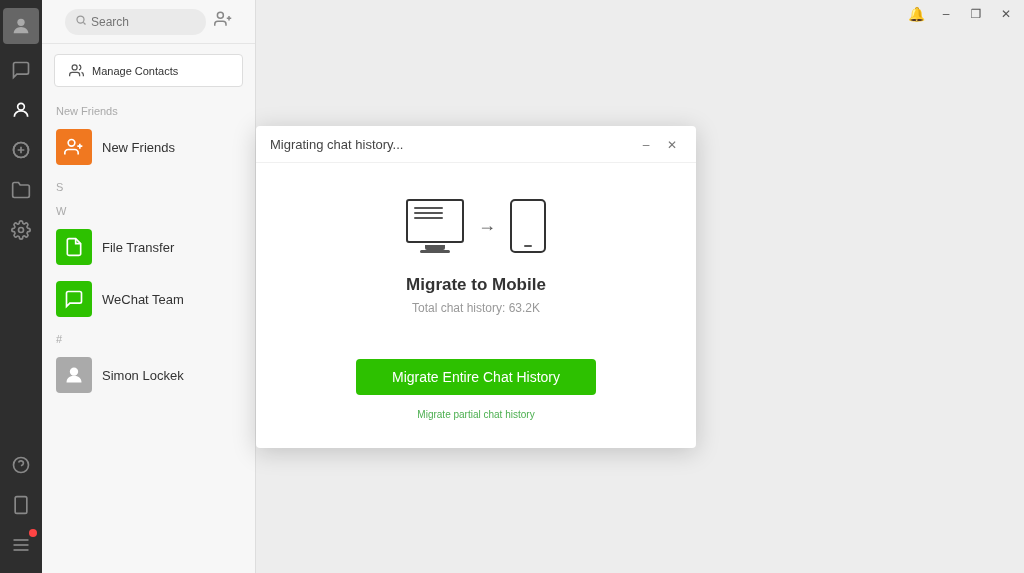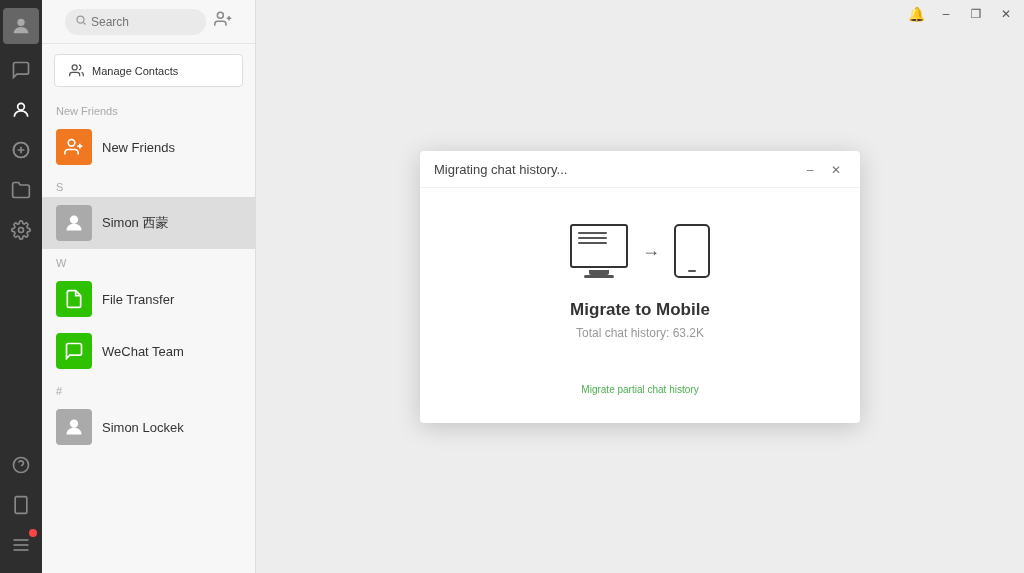--- a/index.html
+++ b/index.html
@@ -209,21 +209,21 @@
       cursor: pointer;
       border-radius: 2px;
     }
 
     
     .modal-overlay {
       position: absolute;
       top: 0; left: 0; right: 0; bottom: 0;
       display: flex;
       align-items: center;
-      justify-content: center;
+      justify-content: flex-start;
       pointer-events: none;
     }
     .modal {
       background: #fff;
       border-radius: 4px;
       box-shadow: 0 4px 24px rgba(0,0,0,0.18);
       width: 440px;
       pointer-events: all;
       position: relative;
     }
@@ -468,29 +468,20 @@
           <path d="M17 21v-2a4 4 0 0 0-4-4H5a4 4 0 0 0-4 4v2"></path>
           <circle cx="9" cy="7" r="4"></circle>
           <line x1="19" y1="8" x2="19" y2="14"></line>
           <line x1="22" y1="11" x2="16" y2="11"></line>
         </svg>
     </div>
     <span class="contact-name">New Friends</span>
   </div>
 
   <div class="section-label">S</div>
-  <div class="contact-item active">
-    <div class="contact-avatar color-gray">
-      <svg width="20" height="20" viewBox="0 0 24 24" fill="#fff">
-          <circle cx="12" cy="8" r="5"></circle>
-          <path d="M3 21c0-5 4-8 9-8s9 3 9 8"></path>
-        </svg>
-    </div>
-    <span class="contact-name">Simon 西蒙</span>
-  </div>
 
   <div class="section-label">W</div>
   <div class="contact-item">
     <div class="contact-avatar color-green">
       <svg width="20" height="20" viewBox="0 0 24 24" fill="none" stroke="#fff" stroke-width="2">
           <path d="M14 2H6a2 2 0 0 0-2 2v16a2 2 0 0 0 2 2h12a2 2 0 0 0 2-2V8z"></path>
           <polyline points="14 2 14 8 20 8"></polyline>
         </svg>
     </div>
     <span class="contact-name">File Transfer</span>
@@ -553,17 +544,18 @@
           <span class="arrow-icon">→</span>
 
           <div class="mobile-icon">
             <div class="mobile-home"></div>
           </div>
         </div>
 
         <div class="migrate-title">Migrate to Mobile</div>
         <div class="migrate-subtitle">Total chat history: 63.2K</div>
 
+        <button class="migrate-btn">Migrate Entire Chat History</button>
         <a class="migrate-partial-link" href="#">Migrate partial chat history</a>
       </div>
     </div>
   </div>
 </div>
 
 </body></html>

